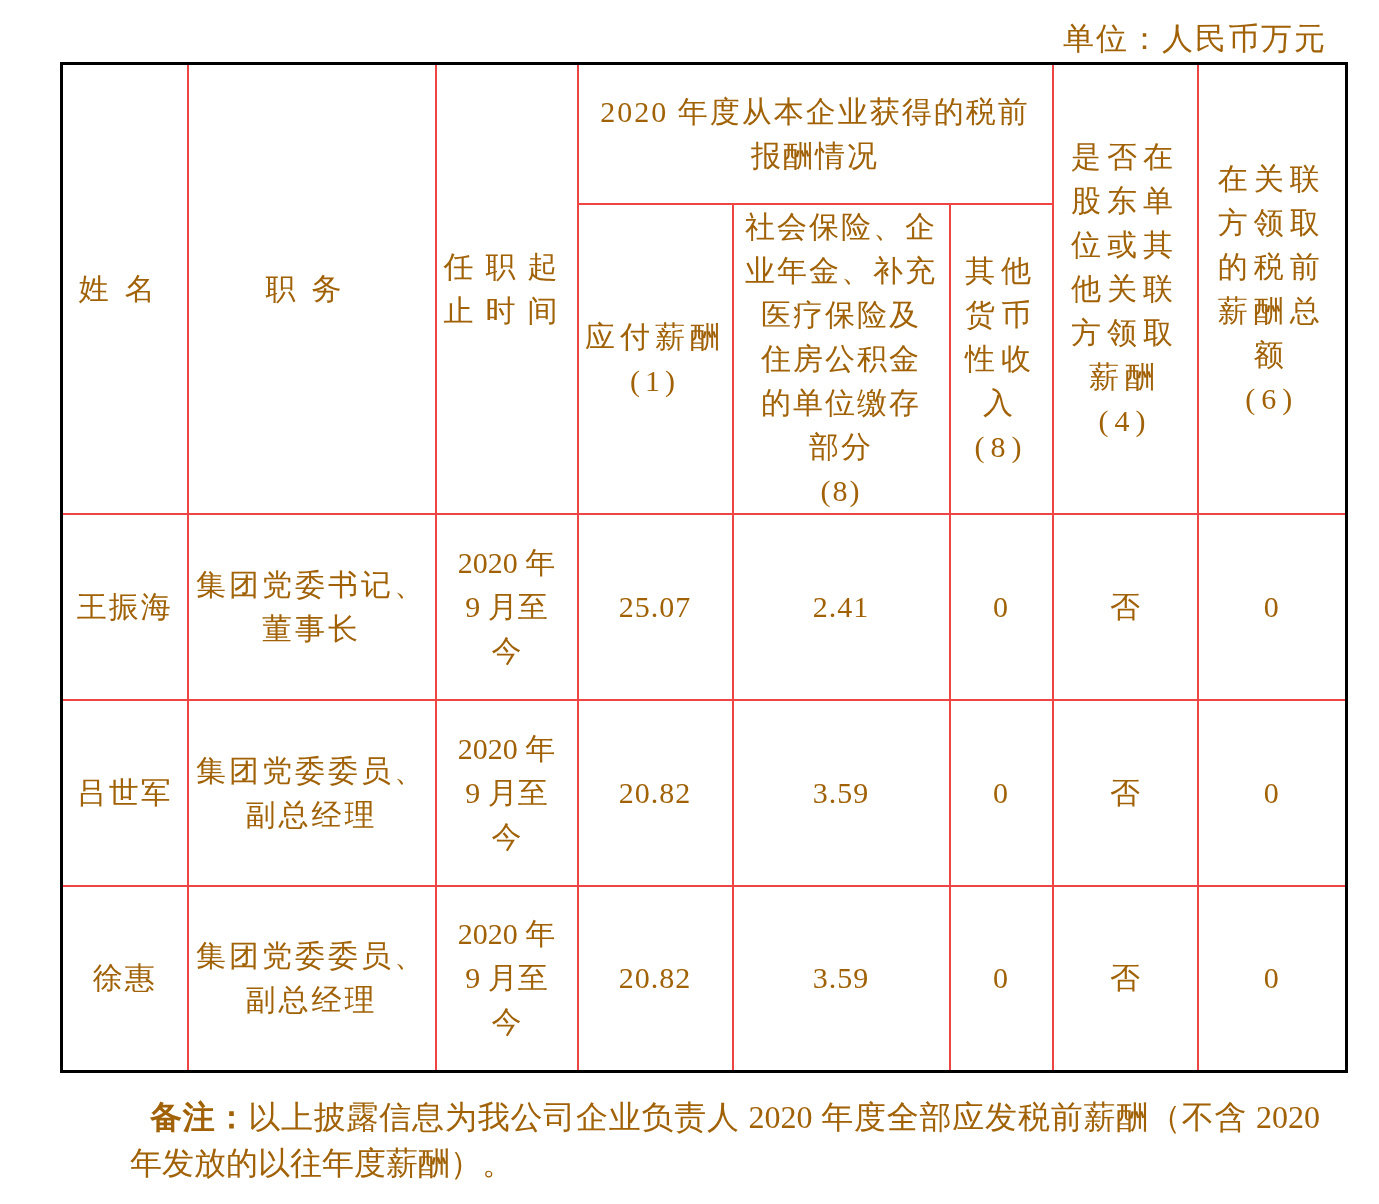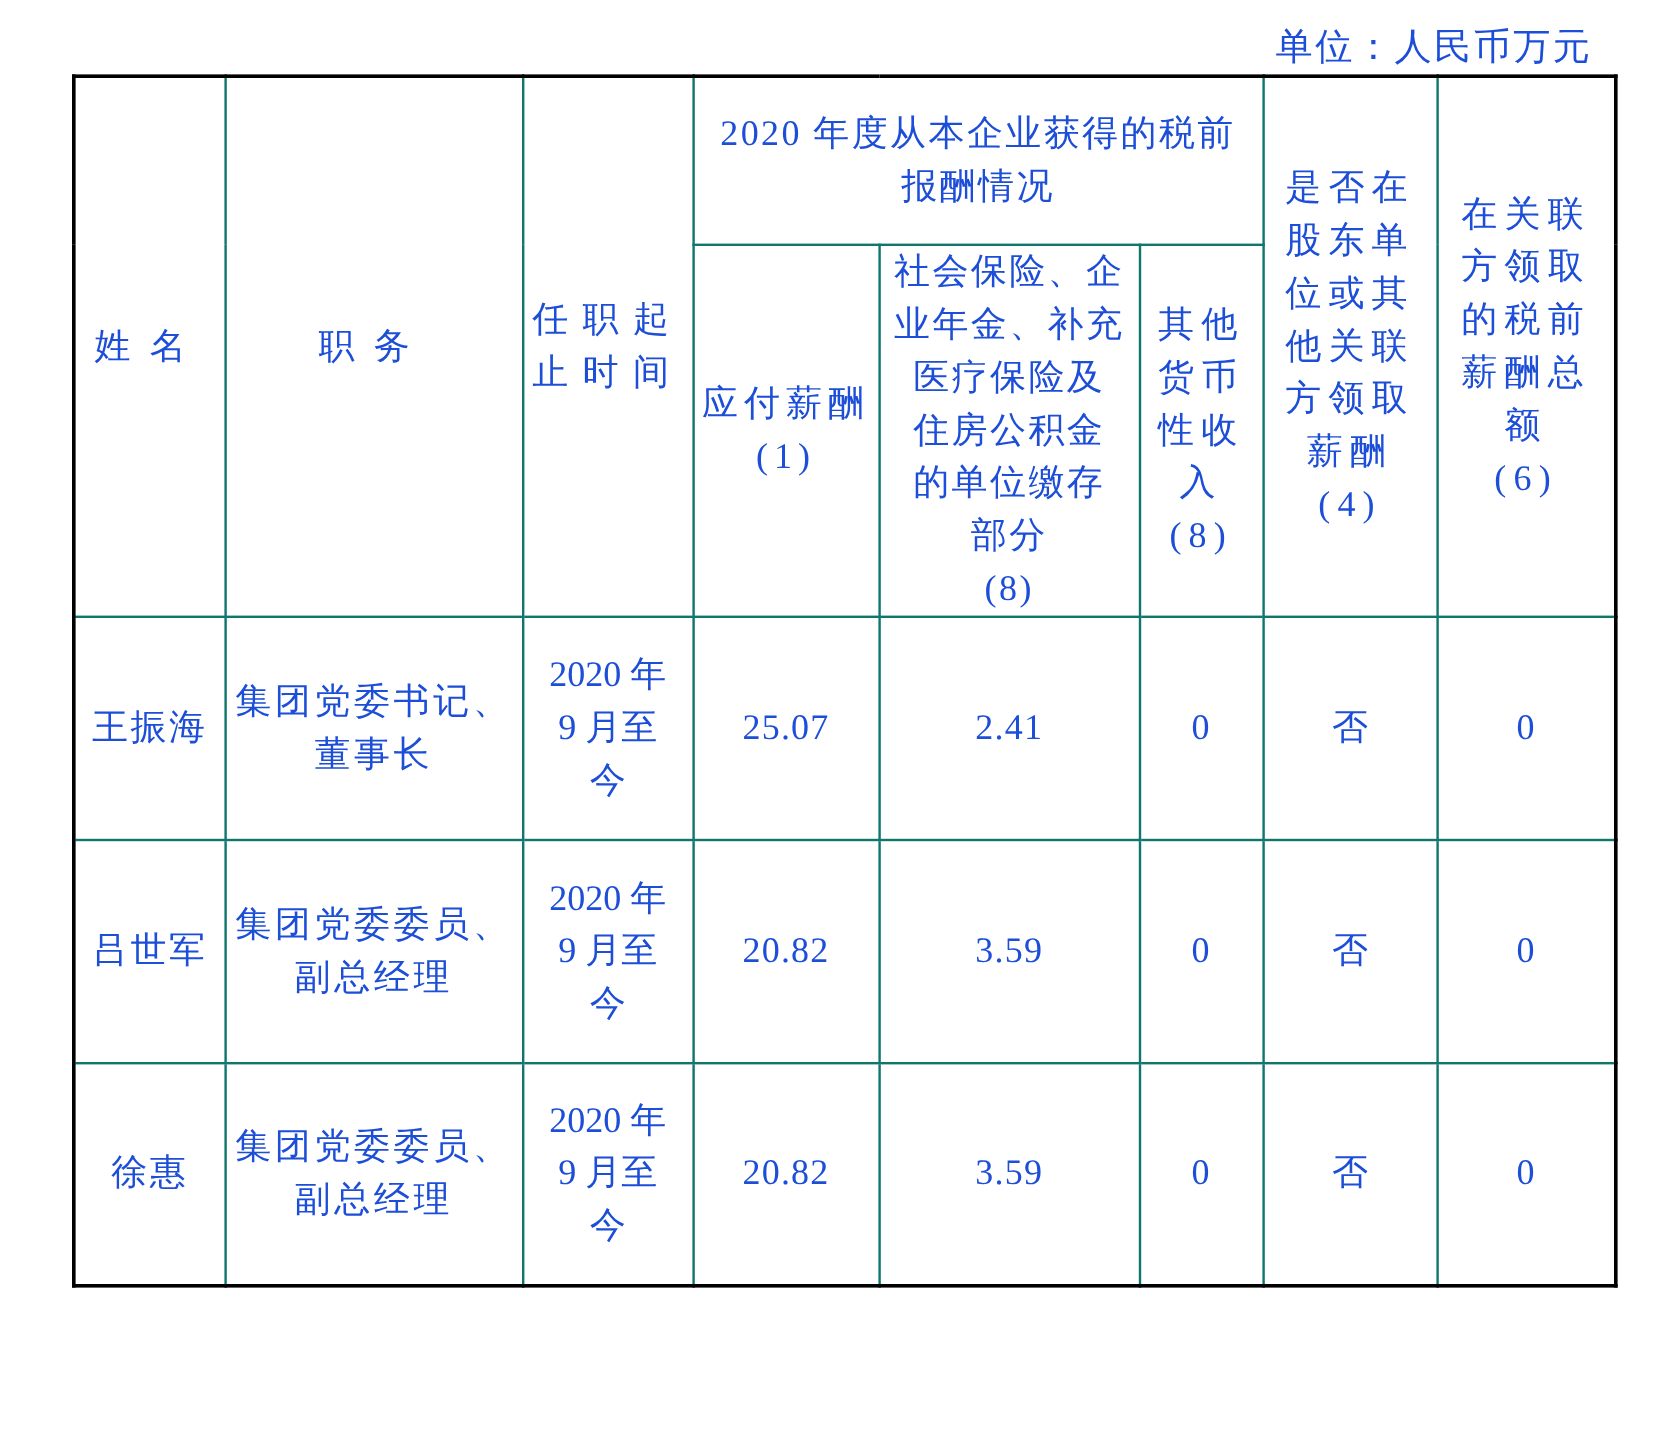--- a/index.html
+++ b/index.html
@@ -1,31 +1,31 @@
 <!DOCTYPE html>
 <html><head>
 <meta charset="utf-8">
 <style>
   html,body{margin:0;padding:0;background:#ffffff;}
   .page{
     position:relative;width:1379px;height:1204px;background:#ffffff;
-    color:#1d4ed8;font-family:"Liberation Serif","DejaVu Serif",serif;
+    color:#a16207;font-family:"Liberation Serif","DejaVu Serif",serif;
     overflow:hidden;
   }
   .unit-label{
     position:absolute;top:18px;right:52px;
     font-size:31px;letter-spacing:2px;white-space:nowrap;
   }
   table.comp{
     position:absolute;left:60px;top:62px;
     width:1285px;border-collapse:collapse;table-layout:fixed;
     border:3px solid #000;
   }
   table.comp th,table.comp td{
-    border:2px solid #0f766e;
+    border:2px solid #ef4444;
     font-weight:normal;
     text-align:center;vertical-align:middle;
     white-space:pre-line;
     font-size:30px;line-height:44px;
     padding:0;overflow:hidden;
   }
   tr.hrow1{height:140px;}
   tr.hrow2{height:294px;}
   tr.drow{height:186px;}
   .ls16{letter-spacing:16px;padding-left:16px;}
@@ -137,14 +137,15 @@
 今</td>
         <td class="num-cell">20.82</td>
         <td class="num-cell">3.59</td>
         <td class="num-cell">0</td>
         <td>否</td>
         <td class="num-cell">0</td>
       </tr>
     </tbody>
   </table>
 
+  <p class="note"><span class="note-label">备注：</span><span>以上披露信息为我公司企业负责人 2020 年度全部应发税前薪酬（不含 2020 年发放的以往年度薪酬）。</span></p>
 
 </div>
 
 </body></html>

